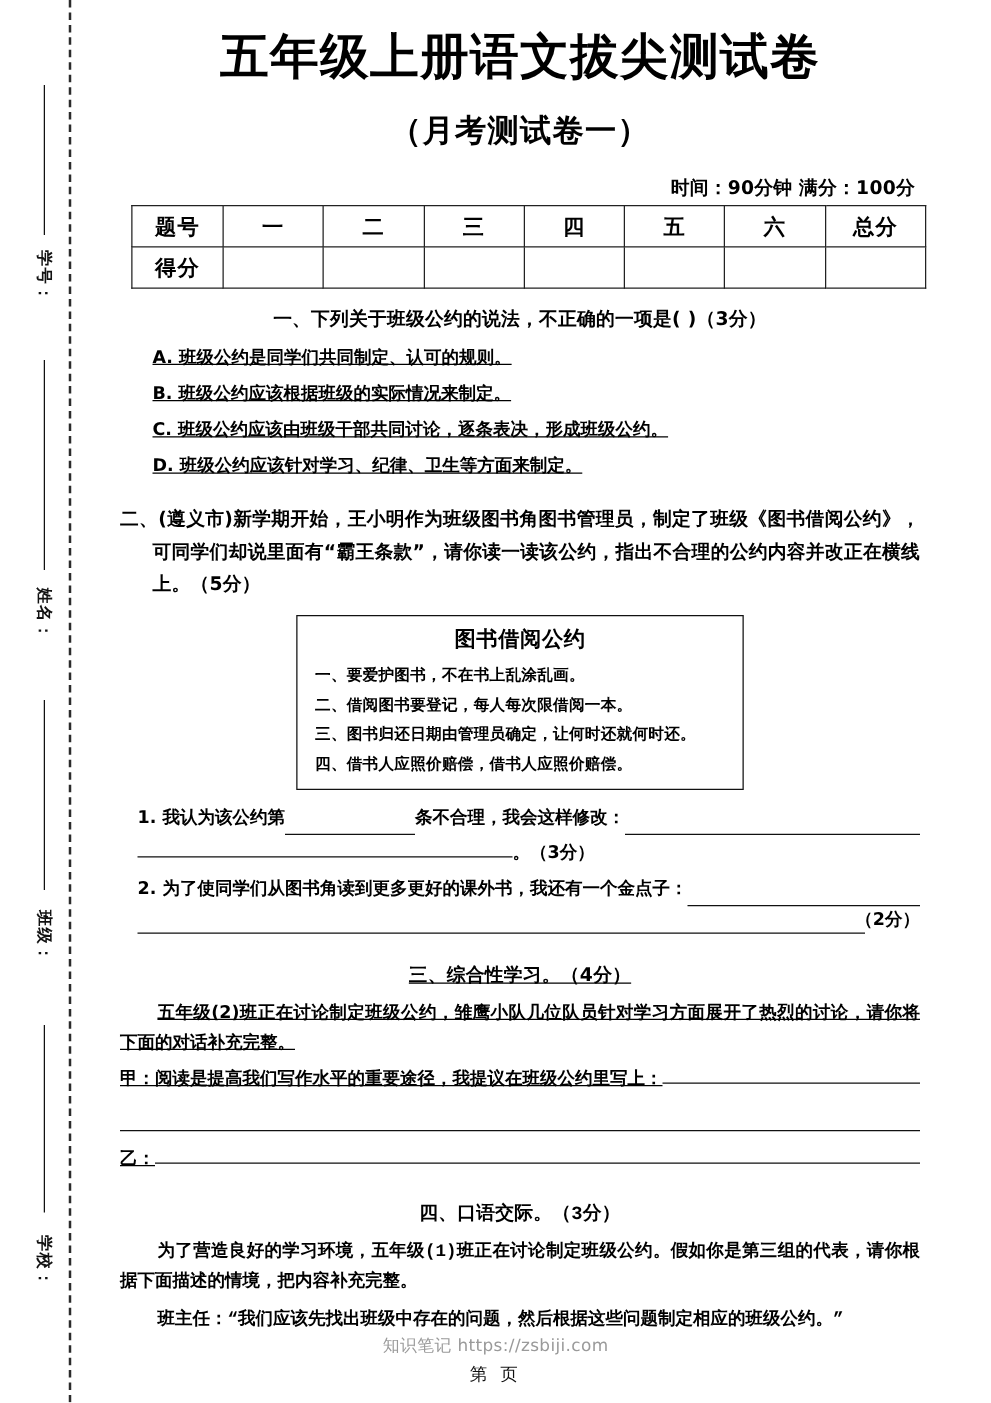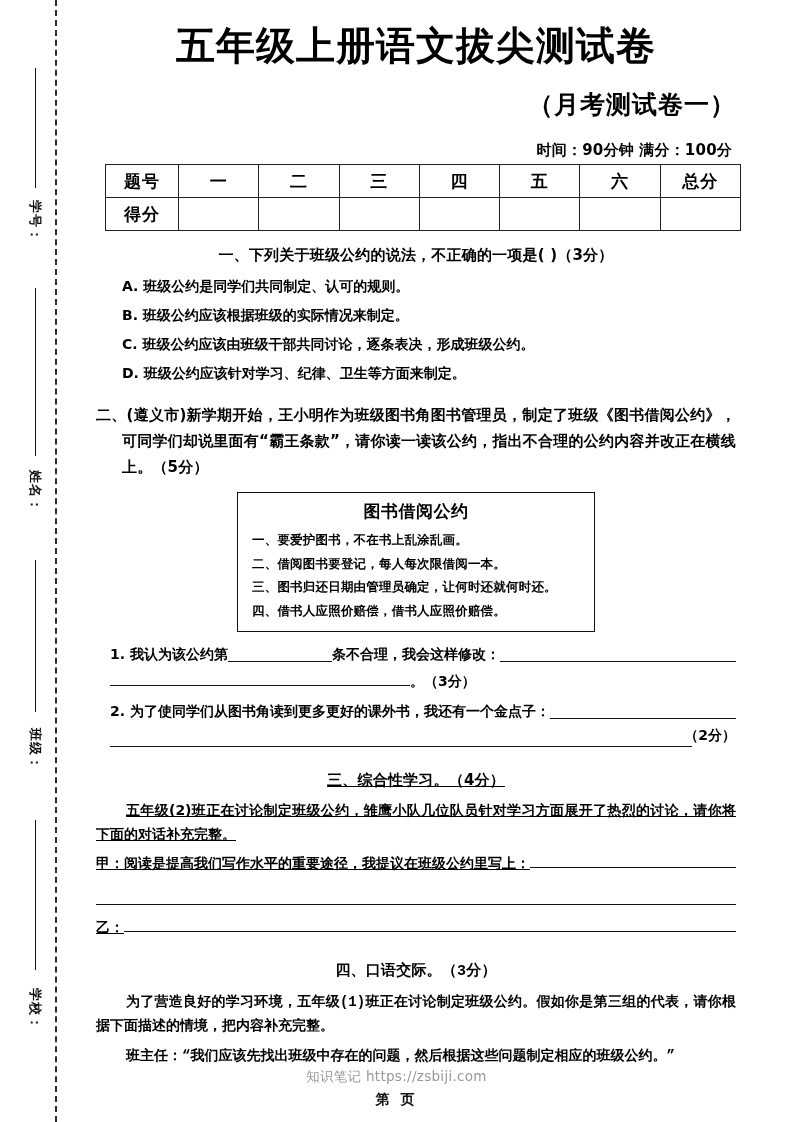--- a/index.html
+++ b/index.html
@@ -68,21 +68,21 @@
     text-align: center;
     font-family: "DejaVu Sans", "Liberation Sans", sans-serif;
     font-weight: 700;
     font-size: 39px;
     letter-spacing: 1px;
     line-height: 1;
     margin-top: 26px;
     color: #000;
   }
   .subtitle {
-    text-align: right;
+    text-align: center;
     font-weight: 700;
     font-size: 25px;
     line-height: 1;
     margin-top: 27px;
     letter-spacing: 1px;
     color: #000;
   }
 
   .meta-line {
     text-align: right;
@@ -130,20 +130,21 @@
     padding-left: 26px;
     text-indent: -26px;
     text-align: justify;
   }
   .option {
     font-size: 14px;
     font-weight: 700;
     line-height: 1.45;
     margin-top: 9px;
     padding-left: 26px;
+    text-decoration: underline;
   }
   .indent2 {
     text-indent: 30px;
   }
   .para {
     font-size: 14px;
     font-weight: 700;
     line-height: 1.7;
     text-align: justify;
   }
@@ -178,21 +179,21 @@
     line-height: 2.1;
     white-space: nowrap;
     display: flex;
     align-items: baseline;
   }
   .num-row {
     font-size: 14px;
     font-weight: 700;
     line-height: 2.0;
     display: flex;
-    align-items: center;
+    align-items: flex-end;
     padding-left: 14px;
   }
   .blank {
     border-bottom: 1.2px solid #111;
     display: inline-block;
     height: 15px;
   }
   .flexblank {
     border-bottom: 1.2px solid #111;
     flex: 1 1 auto;
@@ -222,21 +223,21 @@
     color: #9a9a9a;
     letter-spacing: 0.3px;
   }
   .footer-page {
     position: absolute;
     left: 0;
     top: 1091px;
     width: 793px;
     text-align: center;
     font-size: 14px;
-    font-weight: 700;
+    font-weight: 400;
     color: #111;
     letter-spacing: 3px;
   }
 </style>
 </head>
 <body>
 
 <div id="page">
 
   <div class="margin-col">

